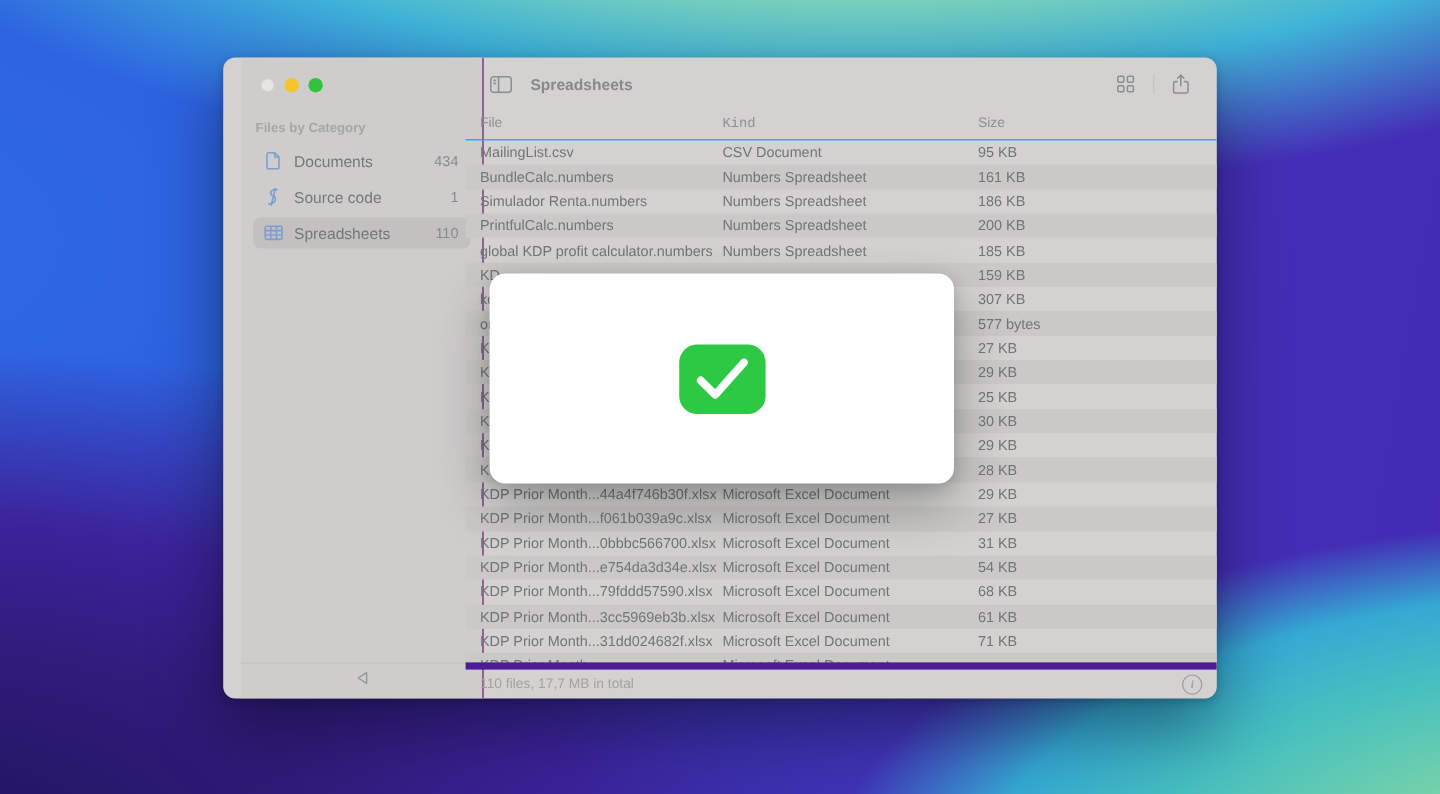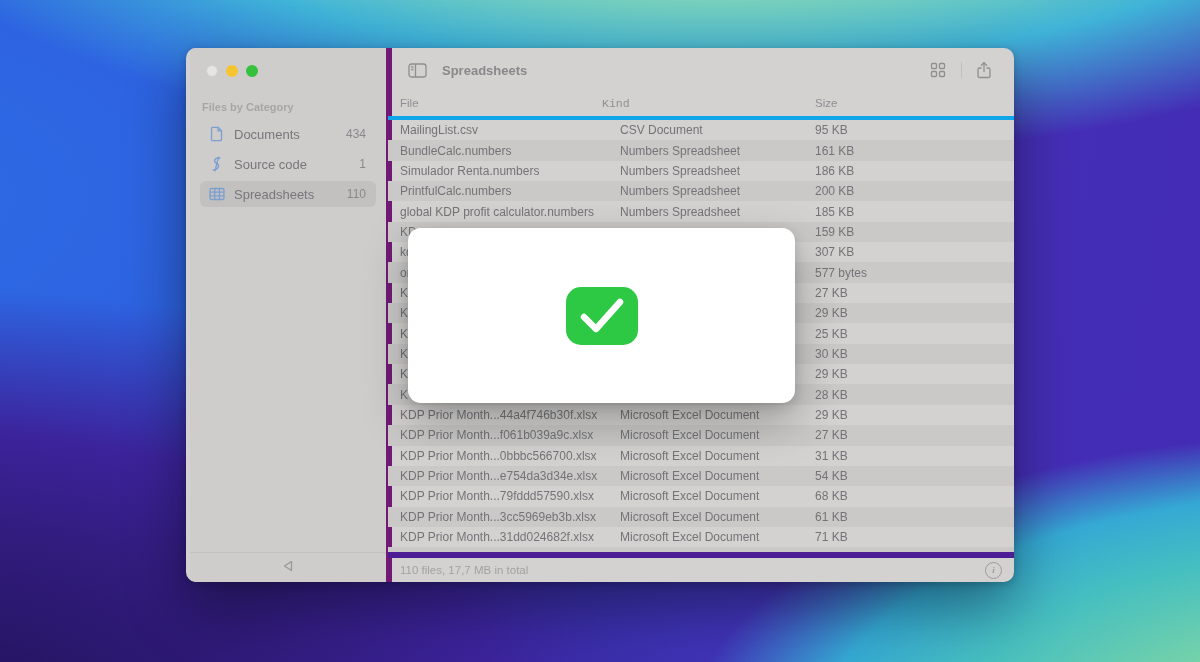--- a/index.html
+++ b/index.html
@@ -9,22 +9,22 @@
     background:
       radial-gradient(90% 75% at 113% 112%, #c8eca6 0%, #7fd6a5 18%, #46bfc0 38%, #35a9d4 50%, rgba(53,86,200,0) 62%),
       radial-gradient(130% 90% at 60% -28%, #e8f6b2 0%, #cdedad 16%, #7ed3b9 30%, #3fb3d8 42%, rgba(45,90,220,0) 58%),
       radial-gradient(110% 95% at -8% 108%, #1f1257 0%, #321c7e 30%, #3c239b 45%, rgba(60,47,180,0) 68%),
       radial-gradient(120% 110% at -15% 30%, #2e6ce4 0%, #2d5fe0 40%, rgba(50,70,210,0) 72%),
       linear-gradient(100deg, #2b63e0 0%, #3746cb 48%, #4630b8 72%, #432bb4 100%);}
   .window{position:absolute;left:186px;top:48px;width:828px;height:534px;
     background:#d3d2d1;border-radius:10px;overflow:hidden;
     box-shadow:0 25px 60px rgba(0,0,0,.42), 0 2px 8px rgba(0,0,0,.2);}
   
-  .sidebar{position:absolute;left:4px;top:0;width:202px;height:100%;
-    background:#cecdcc;border-right:6px solid #701a75;box-sizing:border-box;}
+  .sidebar{position:absolute;left:15px;top:0;width:202px;height:100%;
+    background:#cecdcc;border-right:1px solid #701a75;box-sizing:border-box;}
   .traffic{display:flex;gap:8px;padding:17px 0 0 16px;}
   .tl{width:12px;height:12px;border-radius:50%;}
   .tl.close{background:#e7e5e3;border:0.5px solid #d2d0cd;box-sizing:border-box;}
   .tl.min{background:#f6c431;}
   .tl.max{background:#33c13e;}
   .section-label{margin:24px 0 4px 12px;font-size:11px;font-weight:bold;color:#a7a6a6;}
   .side-items{padding:4px 10px;}
   .side-item{display:flex;align-items:center;gap:9px;height:26px;padding:0 10px 0 8px;
     border-radius:6px;margin-bottom:4px;font-size:13px;color:#77777b;}
   .side-item.selected{background:#c2c1c0;}
@@ -33,29 +33,29 @@
   .side-item .count{margin-left:auto;font-size:12px;color:#8a898d;}
   .side-footer{position:absolute;left:0;bottom:0;width:100%;height:30px;border-top:1px solid #c3c2c1;
     display:flex;align-items:center;justify-content:center;box-sizing:border-box;}
   
   .content{position:absolute;left:202px;top:0;right:0;bottom:0;}
   .titlebar{position:relative;height:44px;display:flex;align-items:center;padding:0 14px 0 20px;}
   .win-title{font-size:13px;font-weight:bold;color:#89888a;margin-left:10px;}
   .titlebar .spacer{flex:1;}
   .tb-icon{width:30px;height:24px;display:flex;align-items:center;justify-content:center;color:#8f8e90;}
   .tb-sep{width:1px;height:16px;background:#c0bfbe;margin:0 8px;}
-  .thead{position:relative;height:24px;border-bottom:4px solid #0ea5e9;font-size:11.5px;color:#8f8e92;}
+  .thead{position:relative;height:24px;border-bottom:1px solid #0ea5e9;font-size:11.5px;color:#8f8e92;}
   .thead span{position:absolute;top:5px;}
   .th-file{left:12px;} .th-kind{left:214px;font-family:Liberation Mono, monospace;} .th-size{left:427px;}
   .rows{position:relative;height:436px;overflow:hidden;}
   .row{position:relative;height:20.35px;font-size:12px;color:#747478;}
   .row:nth-child(even){background:#cac9c8;}
   .row span{position:absolute;top:50%;transform:translateY(-50%);white-space:nowrap;}
   .c-file{left:12px;max-width:198px;overflow:hidden;text-align:center;}
-  .c-kind{left:214px;margin-left:18px;} .c-size{left:427px;}
+  .c-kind{left:214px;} .c-size{left:427px;}
   .statusbar{position:absolute;left:0;bottom:0;width:100%;height:30px;border-top:6px solid #4c1d95;
     box-sizing:border-box;display:flex;align-items:center;padding:0 12px;}
   .status-text{font-size:11.5px;color:#a3a2a1;}
   .statusbar .spacer{flex:1;}
   .info-circle{width:15px;height:15px;border:1.2px solid #9b9a9e;border-radius:50%;
     display:flex;align-items:center;justify-content:center;font-size:9px;color:#9b9a9e;
     font-family:"Liberation Serif",serif;font-style:italic;font-weight:bold;}
   
   .hud{position:absolute;left:408px;top:228px;width:387px;height:175px;background:#ffffff;
     border-radius:13px;z-index:10;display:flex;align-items:center;justify-content:center;

